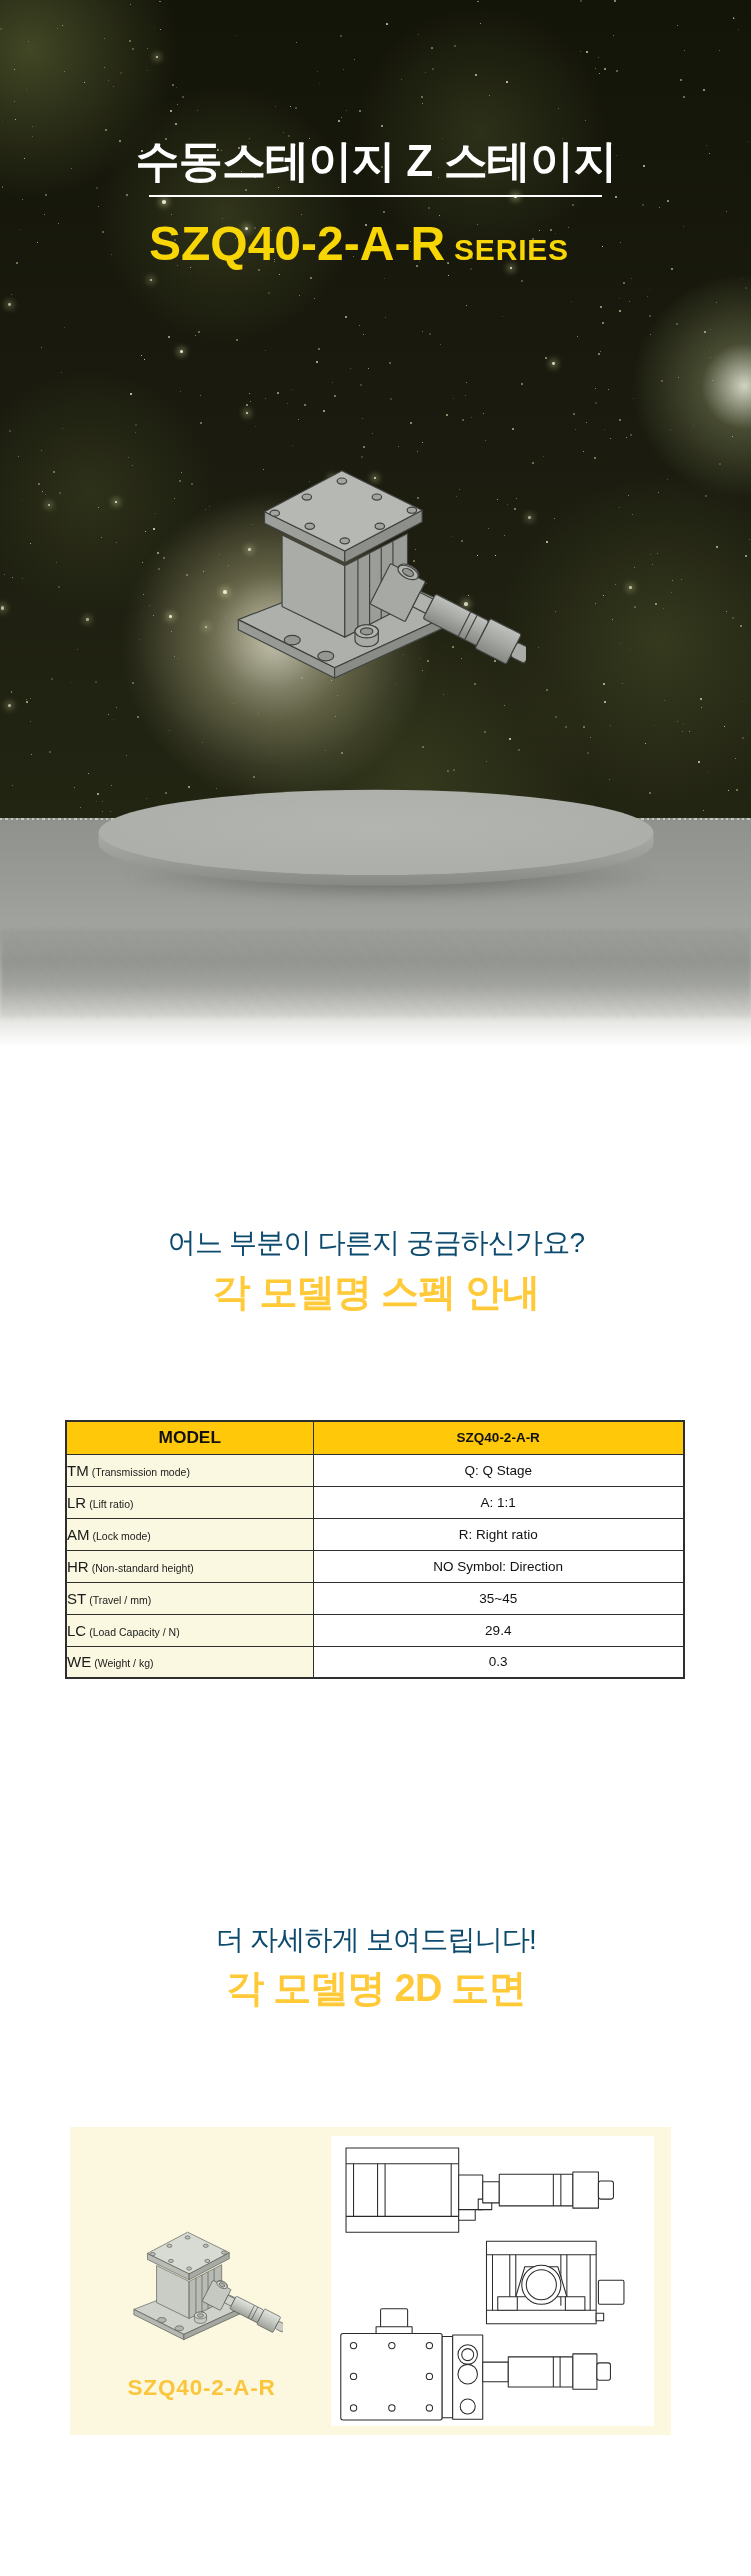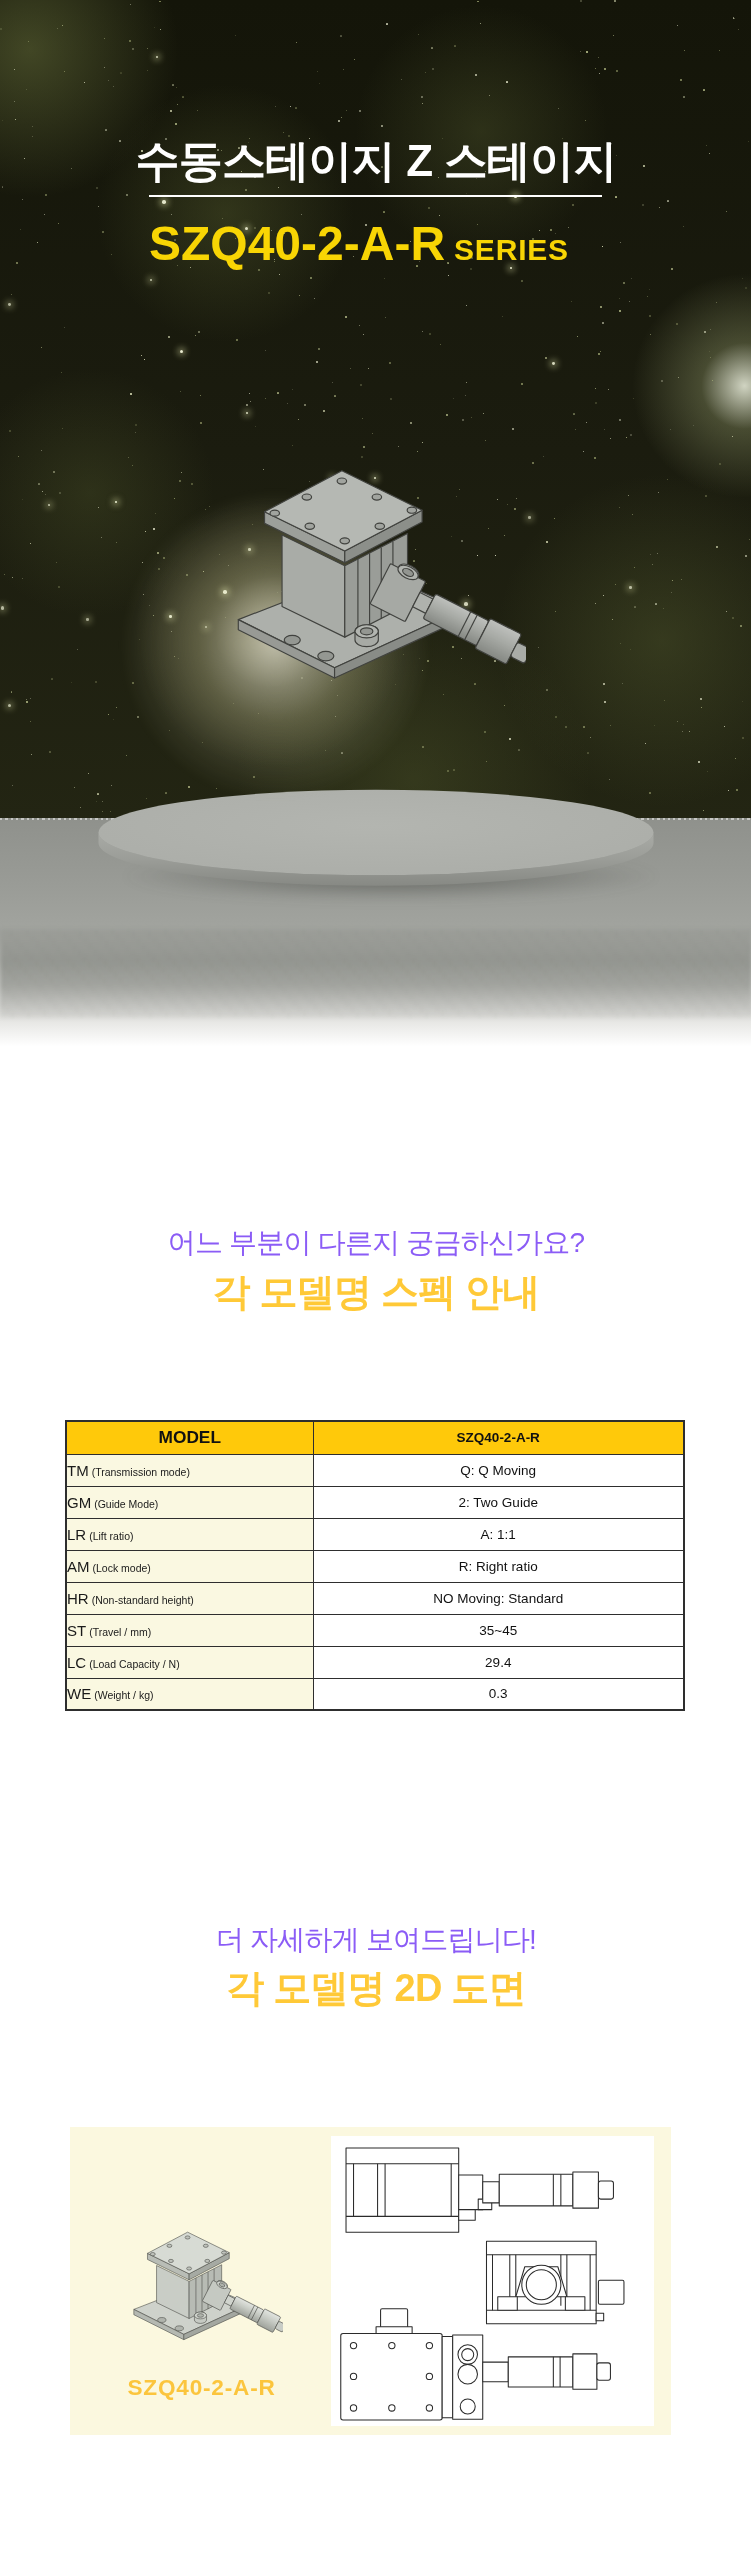--- a/index.html
+++ b/index.html
@@ -38,21 +38,21 @@
     background:repeating-linear-gradient(90deg, rgba(255,255,255,.9) 0 2.3px, rgba(255,255,255,0) 2.3px 5.3px);}
   .ground-noise{position:absolute;left:0;top:111px;width:100%;height:89px;filter:blur(2.3px);opacity:.75;
     background:
       linear-gradient(180deg, rgba(70,72,66,0) 0%, rgba(70,72,66,.30) 35%, rgba(70,72,66,.30) 62%, rgba(70,72,66,0) 100%),
       repeating-linear-gradient(93deg, rgba(60,62,56,.22) 0 2.3px, rgba(130,132,126,.05) 2.3px 5.3px);}
   .podium-shadow{position:absolute;left:83px;top:848px;width:616px;height:57px;filter:blur(5.3px);
     background:radial-gradient(ellipse at 50% 50%, rgba(45,47,43,.48) 0%, rgba(45,47,43,0) 62%);}
   .podium{position:absolute;left:97px;top:786px;width:558px;height:102px;}
 
   
-  .sec-subtitle{position:absolute;width:752px;text-align:center;color:#8b5cf6;
+  .sec-subtitle{position:absolute;width:752px;text-align:center;color:#0c4a6e;
     font-size:28px;font-weight:500;letter-spacing:-0.8px;}
   .sec-title{position:absolute;width:752px;text-align:center;color:var(--accent-yellow,#ffc937);
     font-size:38px;font-weight:800;letter-spacing:-0.8px;}
   .sub1{top:1224px;} .tit1{top:1267px;}
   .sub2{top:1921px;} .tit2{top:1963px;}
 
   table.spec{position:absolute;left:65px;top:1420px;width:617px;border-collapse:collapse;
     table-layout:fixed;border:2.3px solid #2e2e2e;}
   table.spec th,table.spec td{border:1.5px solid #2e2e2e;padding:0;}
   table.spec thead tr{height:33px;background:var(--header-yellow,#ffc90a);}
@@ -719,37 +719,33 @@
       </colgroup>
     <thead>
       <tr>
         <th class="col-l">MODEL</th>
         <th class="col-r">SZQ40-2-A-R</th>
       </tr>
     </thead>
     <tbody id="spec-body">
         <tr>
           <td class="cell-l"><span class="abbr">TM</span><span class="desc">(Transmission mode)</span></td>
-          <td class="cell-r">Q: Q Moving</td>
-        </tr>
-        <tr>
-          <td class="cell-l"><span class="abbr">GM</span><span class="desc">(Guide Mode)</span></td>
-          <td class="cell-r">2: Two Guide</td>
+          <td class="cell-r">Q: Q Stage</td>
         </tr>
         <tr>
           <td class="cell-l"><span class="abbr">LR</span><span class="desc">(Lift ratio)</span></td>
           <td class="cell-r">A: 1:1</td>
         </tr>
         <tr>
           <td class="cell-l"><span class="abbr">AM</span><span class="desc">(Lock mode)</span></td>
           <td class="cell-r">R: Right ratio</td>
         </tr>
         <tr>
           <td class="cell-l"><span class="abbr">HR</span><span class="desc">(Non-standard height)</span></td>
-          <td class="cell-r">NO Moving: Standard</td>
+          <td class="cell-r">NO Symbol: Direction</td>
         </tr>
         <tr>
           <td class="cell-l"><span class="abbr">ST</span><span class="desc">(Travel / mm)</span></td>
           <td class="cell-r">35~45</td>
         </tr>
         <tr>
           <td class="cell-l"><span class="abbr">LC</span><span class="desc">(Load Capacity / N)</span></td>
           <td class="cell-r">29.4</td>
         </tr>
         <tr>

